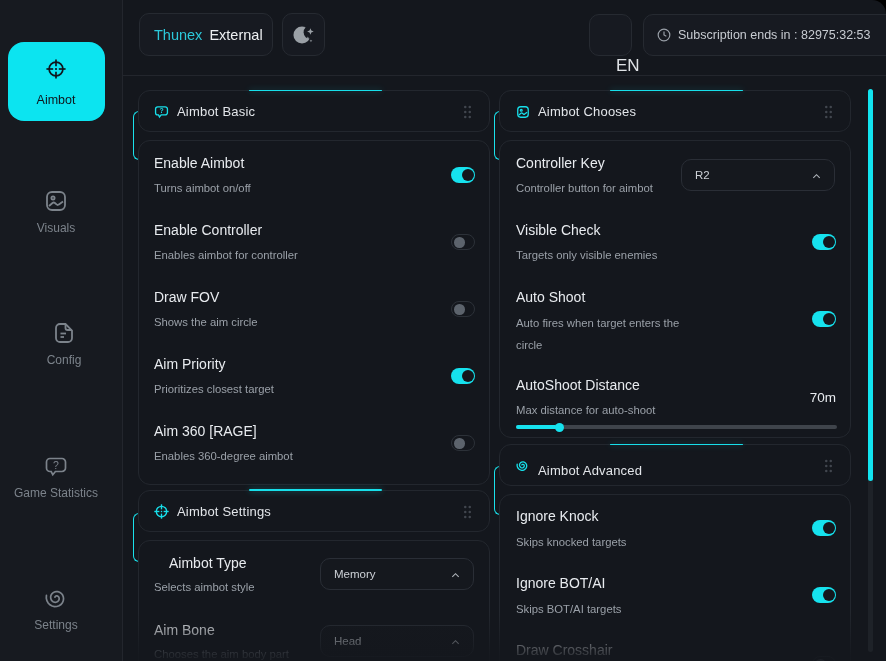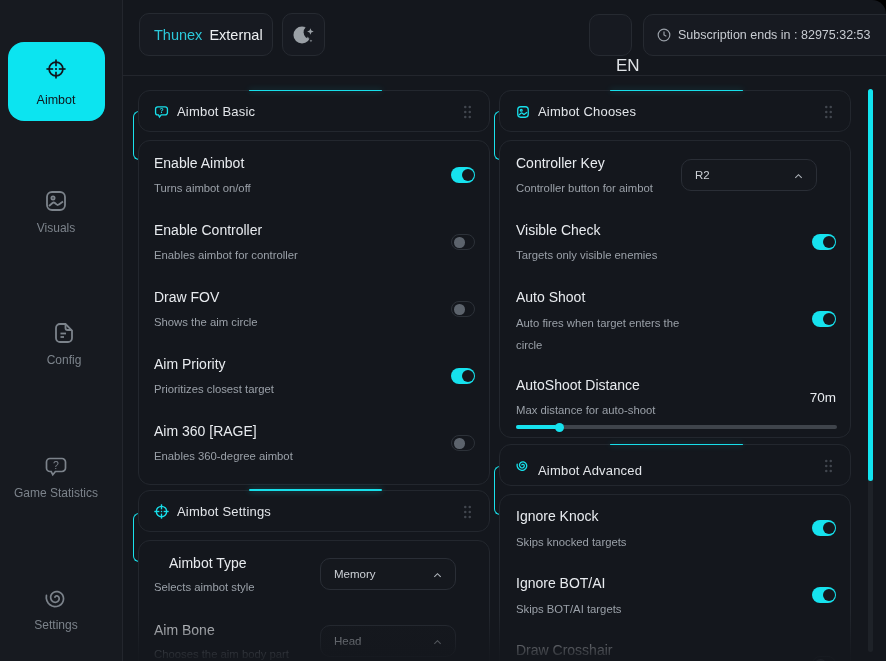--- a/index.html
+++ b/index.html
@@ -23,21 +23,21 @@
   .dots{position:absolute;width:9px;height:14px;}
   .lbl{position:absolute;font-size:14px;color:#e8ebef;}
   .dsc{position:absolute;font-size:11.3px;color:#9aa0a8;}
   
   .tog{position:absolute;width:24px;height:16px;border-radius:8px;box-sizing:border-box;}
   .tog.on{background:#16e2ee;}
   .tog.on i{position:absolute;right:1.5px;top:2px;width:12px;height:12px;border-radius:50%;background:#14171d;}
   .tog.off{border:1.5px solid #2c3138;background:transparent;}
   .tog.off i{position:absolute;left:2px;top:2px;width:10.5px;height:10.5px;border-radius:50%;background:#5c636c;}
   
-  .sel{position:absolute;width:136px;height:32px;border:1px solid #2a2e36;border-radius:10px;box-sizing:border-box;background:#15181e;text-align:center;}
+  .sel{position:absolute;width:154px;height:32px;border:1px solid #2a2e36;border-radius:10px;box-sizing:border-box;background:#15181e;text-align:center;}
   .sel span{position:absolute;left:13px;top:9px;font-size:11.5px;color:#ccd0d6;}
   .sel svg{position:absolute;right:12px;top:11px;}
   
   .track{position:absolute;height:4px;border-radius:2px;background:#3f444b;}
   .fill{position:absolute;height:4px;border-radius:2px;background:#16e2ee;}
   .knob{position:absolute;width:9px;height:9px;border-radius:50%;background:#16e2ee;}
   .scrolltrack{position:absolute;left:868px;top:89px;width:4.6px;height:563px;border-radius:3px;background:#1e2228;}
   .scroll{position:absolute;left:868px;top:89px;width:4.6px;height:392px;border-radius:3px;background:#12e4f0;}
   .fade{position:absolute;left:123px;right:21px;top:612px;height:49px;background:linear-gradient(to bottom,rgba(20,23,29,0) 0%,rgba(20,23,29,.88) 90%);pointer-events:none;}
 </style>

